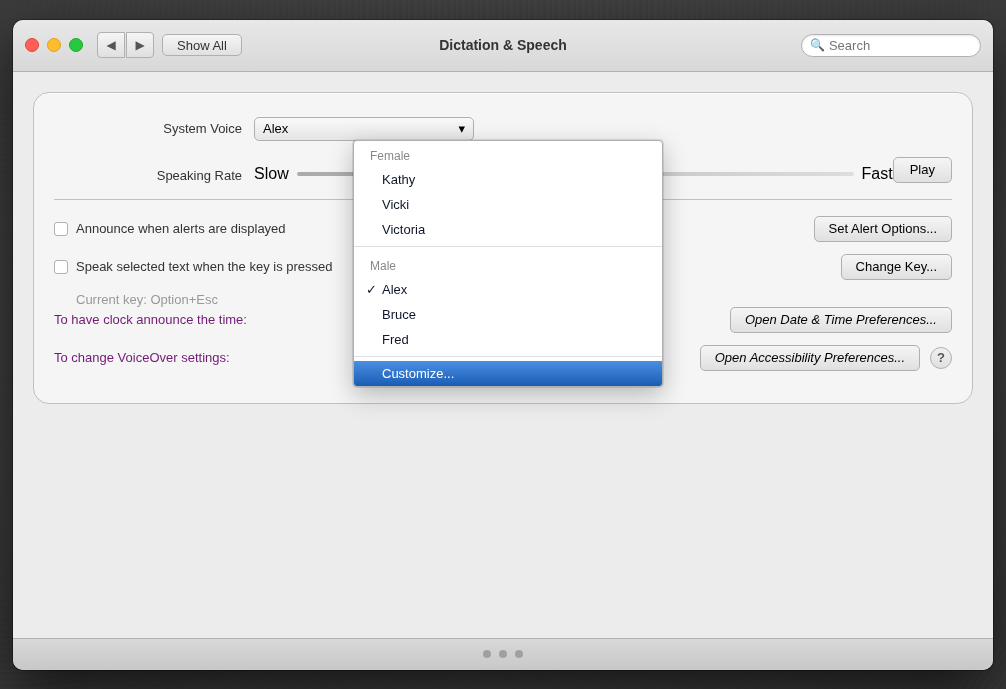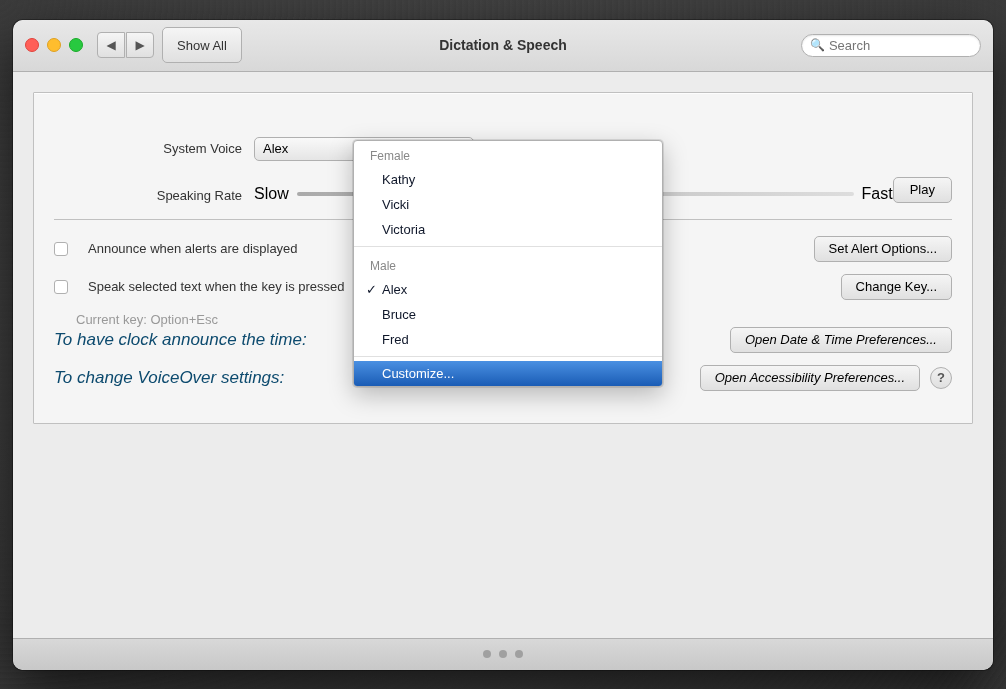--- a/index.html
+++ b/index.html
@@ -87,21 +87,21 @@
       cursor: pointer;
       font-size: 12px;
       color: #555;
     }
 
     .nav-btn:first-child { border-radius: 4px 0 0 4px; }
     .nav-btn:last-child { border-radius: 0 4px 4px 0; margin-left: -1px; }
 
     .show-all-btn {
       margin-left: 8px;
-      height: 36px;
+      height: 22px;
       padding: 0 14px;
       background: linear-gradient(to bottom, #f5f5f5, #e0e0e0);
       border: 1px solid #b0b0b0;
       border-radius: 5px;
       font-size: 13px;
       color: #333;
       cursor: pointer;
     }
 
     .titlebar-title {
@@ -144,22 +144,22 @@
     .content {
       flex: 1;
       background: #ececec;
       padding: 20px;
       position: relative;
     }
 
     .panel {
       background: #f5f5f5;
       border: 1px solid #c0c0c0;
-      border-radius: 1px;
-      padding: 44px 20px 20px;
+      border-radius: 16px;
+      padding: 24px 20px 20px;
       box-shadow: inset 0 1px 0 rgba(255,255,255,0.8);
     }
 
     .system-voice-row {
       display: flex;
       align-items: center;
       margin-bottom: 16px;
       position: relative;
     }
 
@@ -220,21 +220,20 @@
     .divider {
       height: 1px;
       background: #c0c0c0;
       margin: 16px 0;
     }
 
     .checkbox-row {
       display: flex;
       align-items: center;
       margin-bottom: 12px;
-      gap: 12px;
     }
 
     .checkbox {
       width: 14px;
       height: 14px;
       border: 1px solid #b0b0b0;
       border-radius: 3px;
       background: white;
       margin-right: 8px;
       flex-shrink: 0;
@@ -269,23 +268,22 @@
       color: #999;
     }
 
     .pref-row {
       display: flex;
       align-items: center;
       margin-bottom: 12px;
     }
 
     .pref-label {
-      font-size: 17px;
-      color: #0c4a6e;
-      font-style: italic;
+      font-size: 13px;
+      color: #701a75;
     }
 
     .pref-btn {
       height: 26px;
       padding: 0 14px;
       background: linear-gradient(to bottom, #f5f5f5, #e0e0e0);
       border: 1px solid #b0b0b0;
       border-radius: 5px;
       font-size: 13px;
       cursor: pointer;

